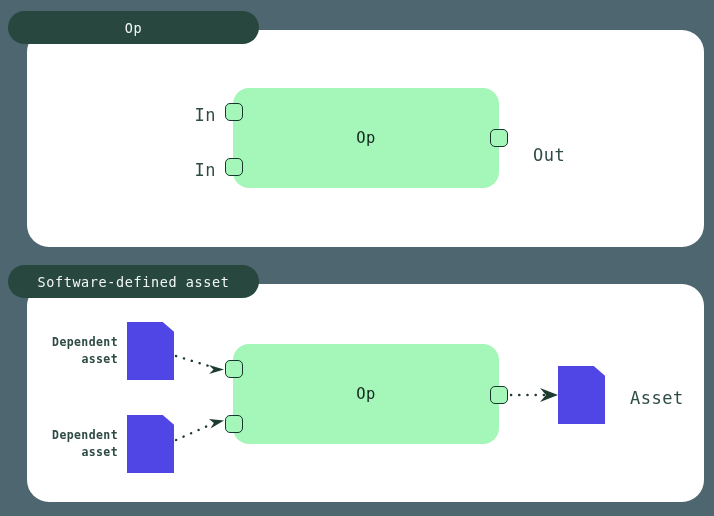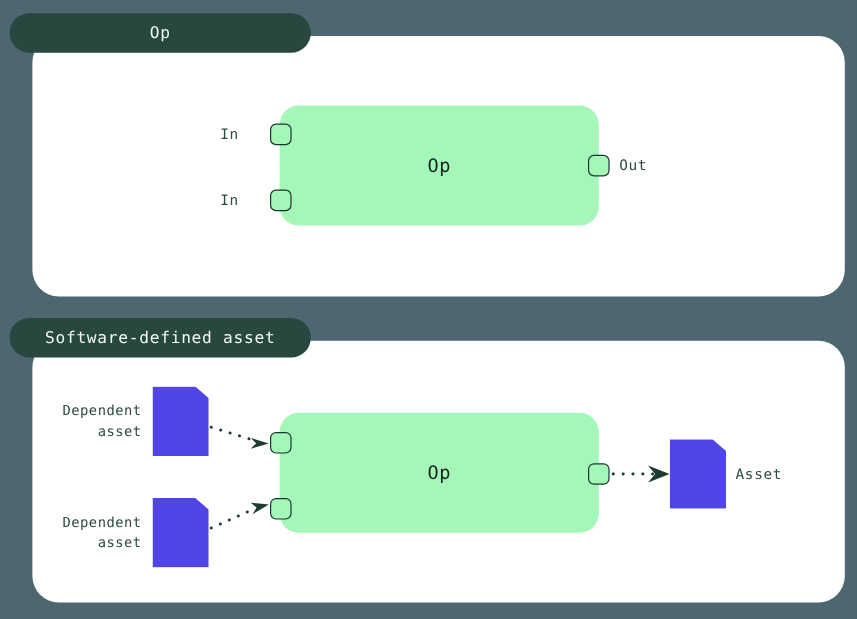--- a/index.html
+++ b/index.html
@@ -71,41 +71,43 @@
   #port-in-1  { left: 225px; top: 103px; }
   #port-in-2  { left: 225px; top: 158px; }
   #port-out-1 { left: 490px; top: 129px; }
   #port-in-3  { left: 225px; top: 360px; }
   #port-in-4  { left: 225px; top: 415px; }
   #port-out-2 { left: 490px; top: 386px; }
 
   
   .port-label {
     position: absolute;
-    font-size: 12px;
+    font-size: 17px;
     color: #2d4a44;
     letter-spacing: 0.5px;
     white-space: nowrap;
     z-index: 5;
+    margin-left: 17px;
   }
   #label-in-1  { left: 199px; top: 105px; transform: translateX(-100%); }
   #label-in-2  { left: 199px; top: 160px; transform: translateX(-100%); }
-  #label-out-1 { left: 516px; top: 131px; }
+  #label-out-1 { left: 516px; top: 145px; }
   #label-asset { left: 613px; top: 388px; }
 
   
   .asset-caption {
     position: absolute;
     font-size: 11.5px;
     line-height: 17px;
     color: #2d4a44;
     letter-spacing: 0.4px;
     text-align: right;
     white-space: pre;
     z-index: 5;
+    font-weight: bold;
   }
   #caption-dep-1 { left: 118px; top: 334px; transform: translateX(-100%); }
   #caption-dep-2 { left: 118px; top: 427px; transform: translateX(-100%); }
 
   
   .asset-icon {
     position: absolute;
     width: 47px;
     height: 58px;
     background: #4f46e5;

